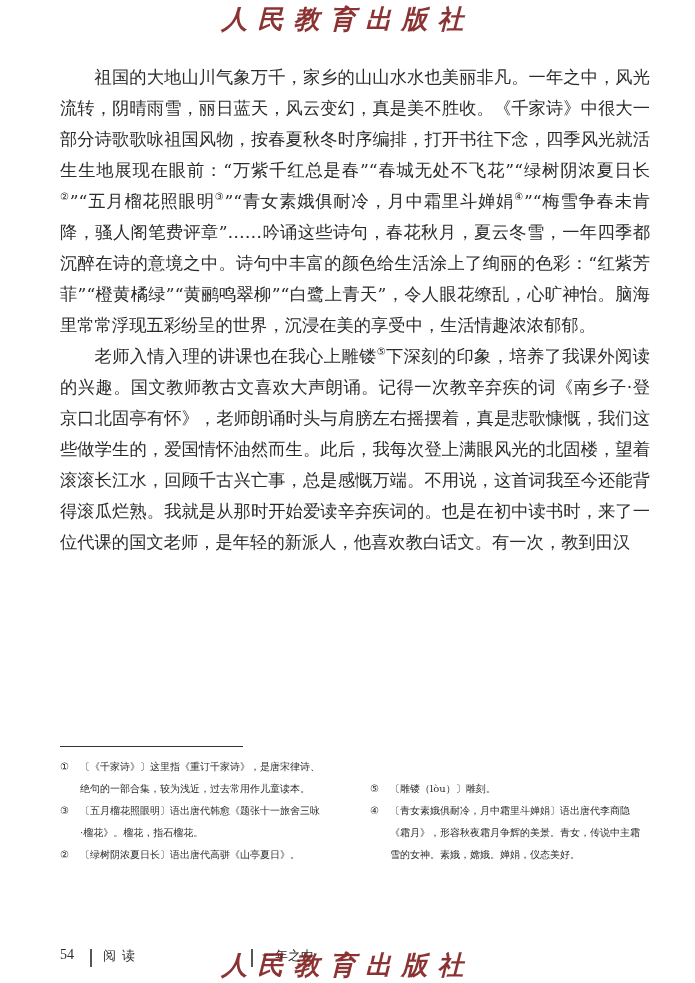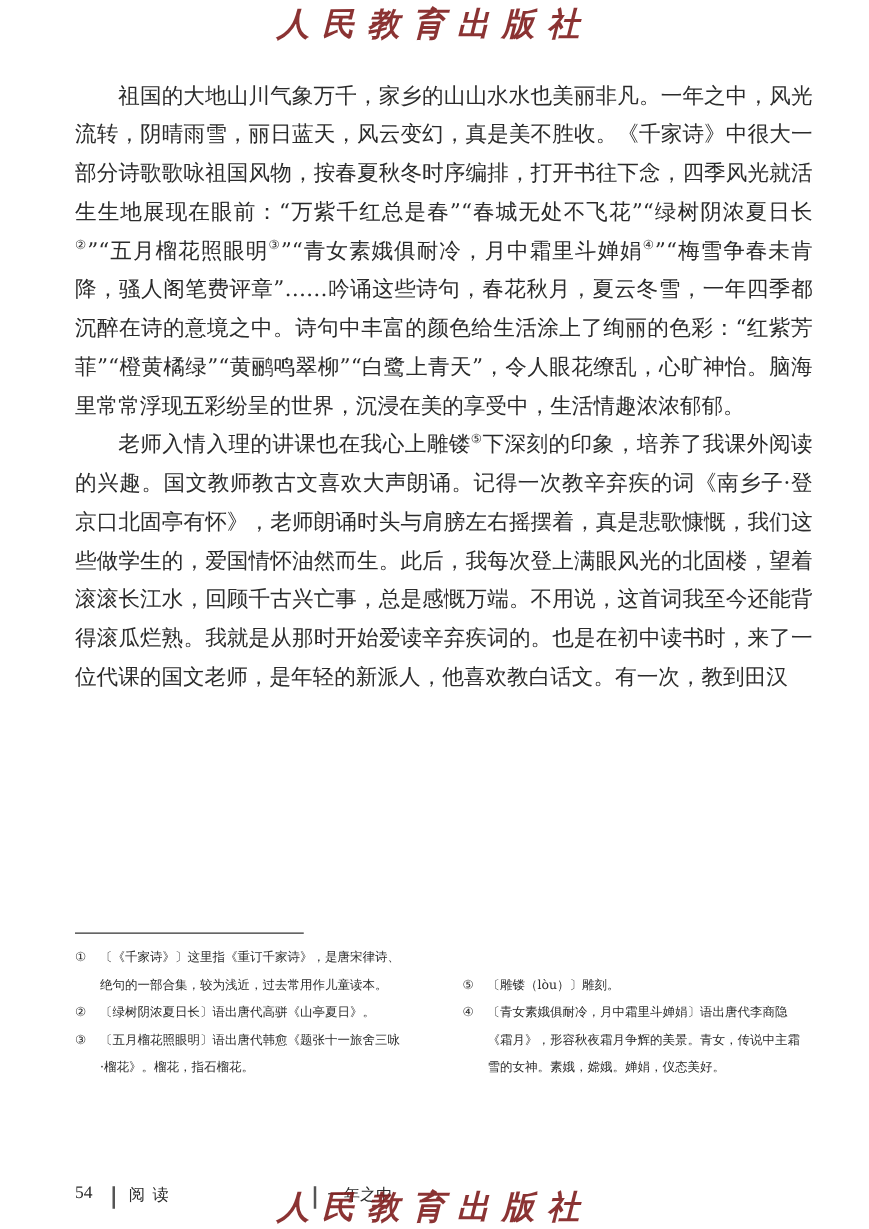--- a/index.html
+++ b/index.html
@@ -32,22 +32,22 @@
 
 <div class="body-text">
   <p><span>祖国的大地山川气象万千，家乡的山山水水也美丽非凡。一年之中，风光流转，阴晴雨雪，丽日蓝天，风云变幻，真是美不胜收。《千家诗》中很大一部分诗歌歌咏祖国风物，按春夏秋冬时序编排，打开书往下念，四季风光就活生生地展现在眼前：“万紫千红总是春”“春城无处不飞花”“绿树阴浓夏日长</span><sup>②</sup><span>”“五月榴花照眼明</span><sup>③</sup><span>”“青女素娥俱耐冷，月中霜里斗婵娟</span><sup>④</sup><span>”“梅雪争春未肯降，骚人阁笔费评章”……吟诵这些诗句，春花秋月，夏云冬雪，一年四季都沉醉在诗的意境之中。诗句中丰富的颜色给生活涂上了绚丽的色彩：“红紫芳菲”“橙黄橘绿”“黄鹂鸣翠柳”“白鹭上青天”，令人眼花缭乱，心旷神怡。脑海里常常浮现五彩纷呈的世界，沉浸在美的享受中，生活情趣浓浓郁郁。</span></p>
   <p><span>老师入情入理的讲课也在我心上雕镂</span><sup>⑤</sup><span>下深刻的印象，培养了我课外阅读的兴趣。国文教师教古文喜欢大声朗诵。记得一次教辛弃疾的词《南乡子·登京口北固亭有怀》，老师朗诵时头与肩膀左右摇摆着，真是悲歌慷慨，我们这些做学生的，爱国情怀油然而生。此后，我每次登上满眼风光的北固楼，望着滚滚长江水，回顾千古兴亡事，总是感慨万端。不用说，这首词我至今还能背得滚瓜烂熟。我就是从那时开始爱读辛弃疾词的。也是在初中读书时，来了一位代课的国文老师，是年轻的新派人，他喜欢教白话文。有一次，教到田汉</span></p>
 </div>
 
 <div class="rule"></div>
 
 <div class="notes notes-left">
   <p class="note"><span class="num">①</span><span>〔《千家诗》〕这里指《重订千家诗》，是唐宋律诗、绝句的一部合集，较为浅近，过去常用作儿童读本。</span></p>
+  <p class="note"><span class="num">③</span><span>〔五月榴花照眼明〕语出唐代韩愈《题张十一旅舍三咏·榴花》。榴花，指石榴花。</span></p>
   <p class="note"><span class="num">②</span><span>〔绿树阴浓夏日长〕语出唐代高骈《山亭夏日》。</span></p>
-  <p class="note"><span class="num">③</span><span>〔五月榴花照眼明〕语出唐代韩愈《题张十一旅舍三咏·榴花》。榴花，指石榴花。</span></p>
 </div>
 
 <div class="notes notes-right" style="top:778px">
   <p class="note"><span class="num">⑤</span><span>〔雕镂（lòu）〕雕刻。</span></p>
   <p class="note"><span class="num">④</span><span>〔青女素娥俱耐冷，月中霜里斗婵娟〕语出唐代李商隐《霜月》，形容秋夜霜月争辉的美景。青女，传说中主霜雪的女神。素娥，嫦娥。婵娟，仪态美好。</span></p>
 </div>
 
 <div class="footer">
   <span class="page-num">54</span>
   <span class="bar bar1"></span>

